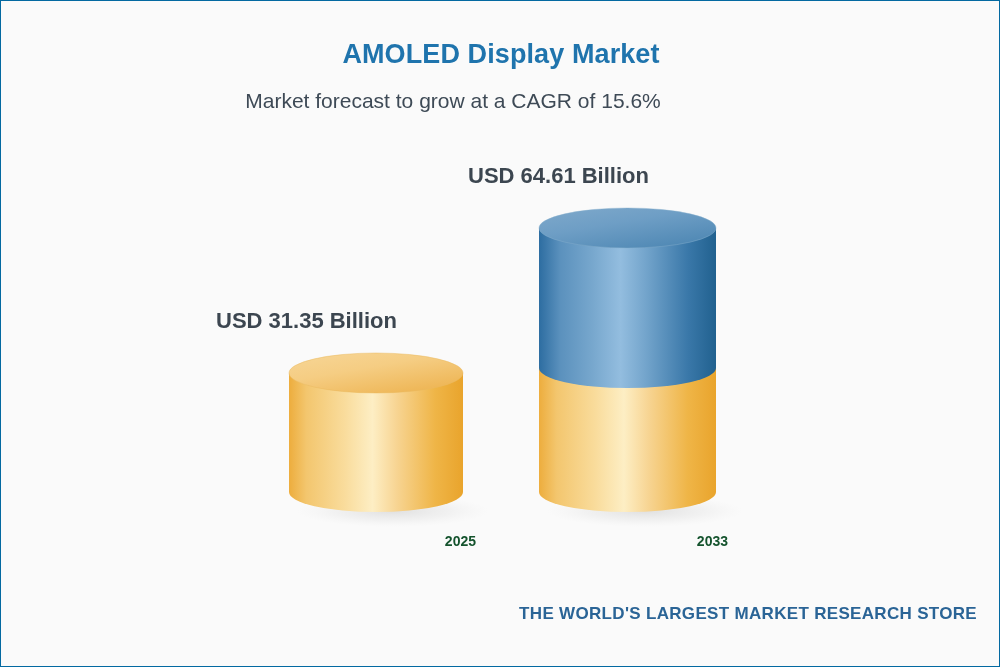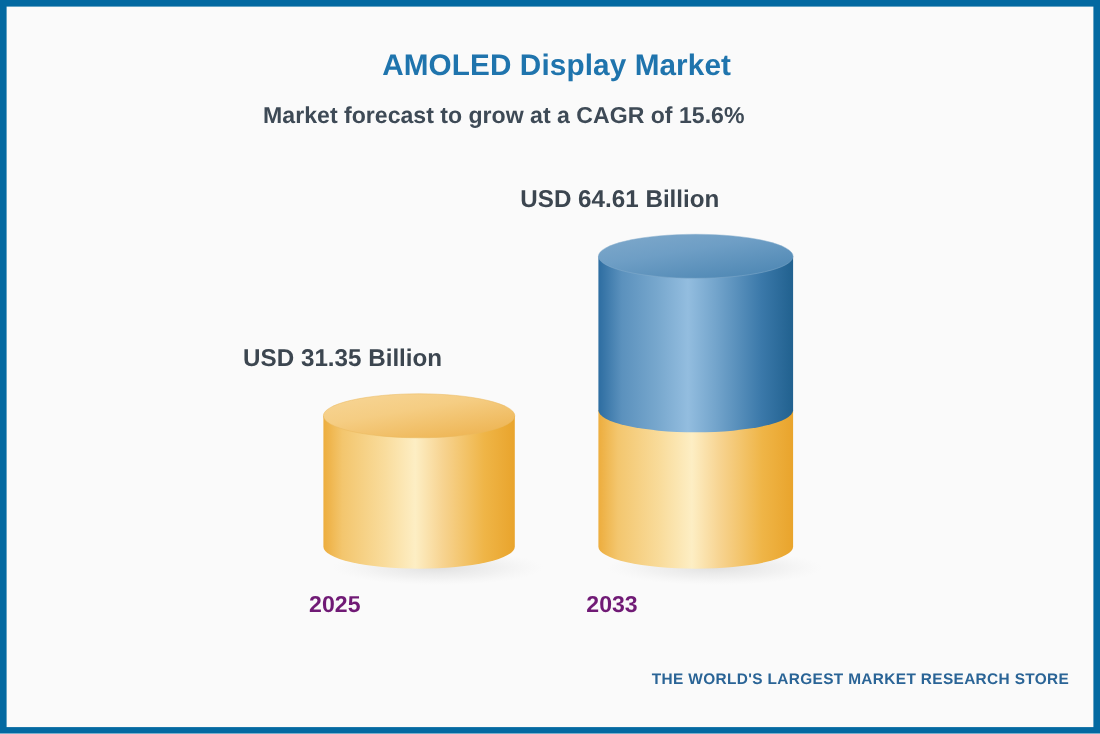--- a/index.html
+++ b/index.html
@@ -9,21 +9,21 @@
   }
   body {
     font-family: "Liberation Sans", sans-serif;
   }
   .canvas {
     position: relative;
     width: 1000px;
     height: 667px;
     background: #fafafa;
     box-sizing: border-box;
-    border: 6px solid #0369a1;
+    border: 1px solid #0369a1;
     overflow: hidden;
   }
 
   
   .chart-title {
     position: absolute;
     left: 0;
     top: 38px;
     width: 1000px;
     text-align: center;
@@ -32,21 +32,21 @@
     color: #1f74ad;
     letter-spacing: 0.1px;
   }
   .chart-subtitle {
     position: absolute;
     left: 0;
     top: 88px;
     width: 904px;
     text-align: center;
     font-size: 21px;
-    font-weight: bold;
+    font-weight: normal;
     color: #3e4a56;
   }
 
   
   .plot {
     position: absolute;
     left: 0;
     top: 0;
     width: 1000px;
     height: 600px;
@@ -73,24 +73,24 @@
   .cyl-svg {
     position: absolute;
     left: 0;
     top: 0;
     overflow: visible;
   }
 
   .cat-label {
     position: absolute;
     width: 200px;
-    text-align: left;
-    font-size: 21px;
-    font-weight: bold;
-    color: #701a75;
+    text-align: right;
+    font-size: 14px;
+    font-weight: bold;
+    color: #14532d;
   }
   .g2025 .cat-label { left: -13px; top: 382px; }
   .g2030 .cat-label { left: -11px; top: 382px; }
 
   
   .footer-url {
     position: absolute;
     left: 30px;
     top: 620px;
     font-size: 17px;
@@ -106,21 +106,21 @@
   .brand-main {
     font-size: 28px;
     font-weight: bold;
     color: #2a6496;
     letter-spacing: -0.3px;
     line-height: 1.05;
     white-space: nowrap;
   }
   .brand-main .accent { color: #f0b93f; }
   .brand-tag {
-    font-size: 14px;
+    font-size: 17px;
     font-weight: bold;
     color: #2a6496;
     letter-spacing: 0.32px;
     margin-top: 3px;
     white-space: nowrap;
   }
 </style>
 </head>
 <body>
 

